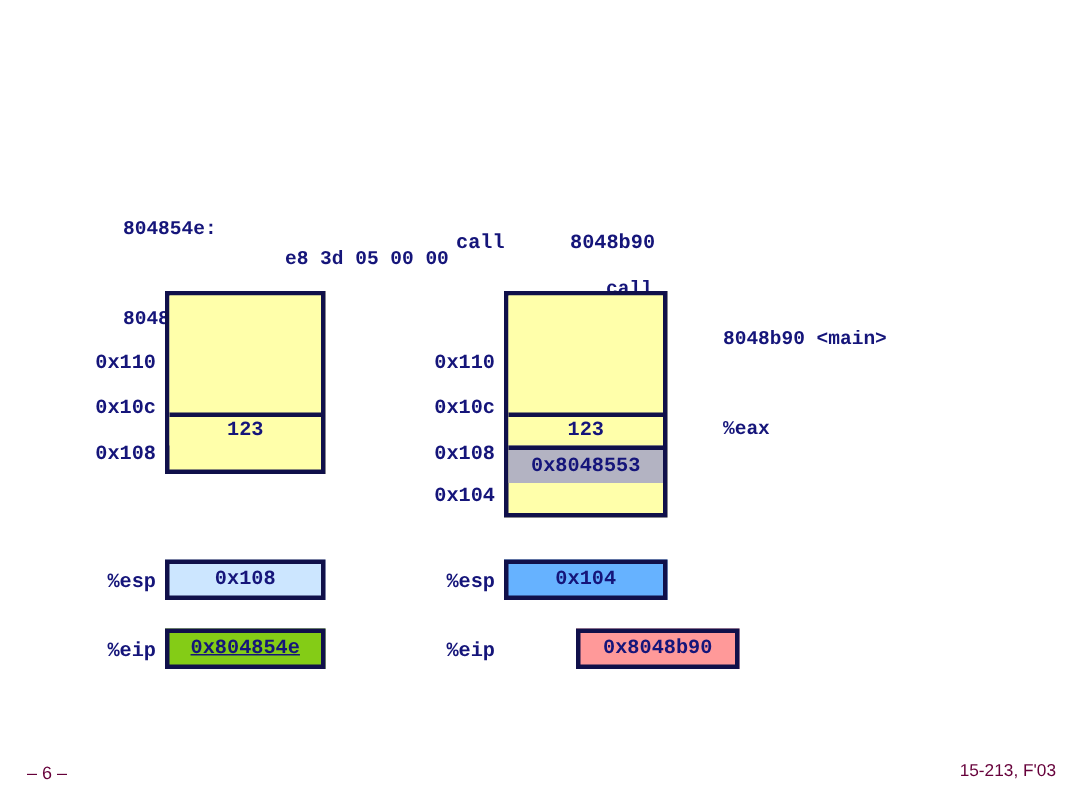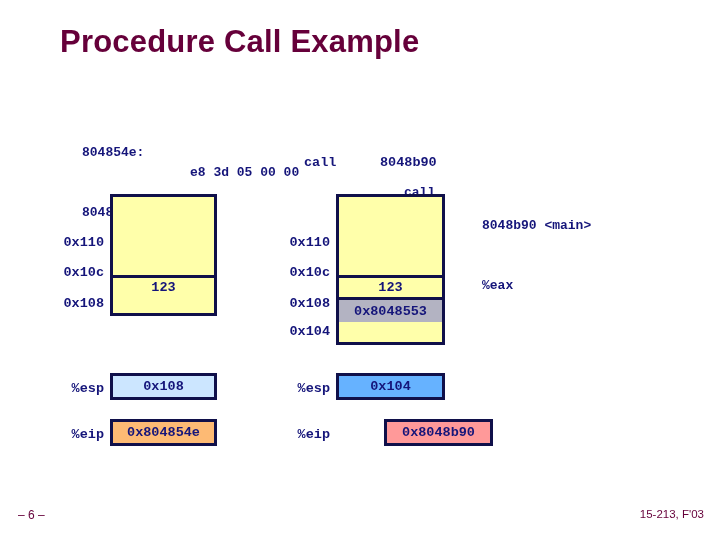--- a/index.html
+++ b/index.html
@@ -116,21 +116,21 @@
     display: flex;
     align-items: center;
     justify-content: center;
     font-family: "Liberation Mono", "DejaVu Sans Mono", monospace;
     font-weight: bold;
     font-size: 13.5px;
     color: #15157a;
     white-space: nowrap;
   }
   .fill-blue-light { background: #cce6ff; }
-  .fill-pink-light { background: #fdba74; }
+  .fill-pink-light { background: #84cc16; text-decoration: underline; }
   .fill-blue       { background: #66b2ff; }
   .fill-pink       { background: #ff9999; margin-left: 48px; }
 
   .footnote {
     position: absolute;
     left: 196px;
     top: 466px;
     font-size: 13.5px;
     white-space: nowrap;
     color: #15157a;
@@ -162,21 +162,20 @@
     color: #66003a;
     font-family: "Liberation Sans", sans-serif;
     white-space: nowrap;
   }
 </style>
 </head>
 <body>
 
 <div class="slide">
 
-  <div class="title">Procedure Call Example</div>
 
   <div class="code-listing mono">
     <div class="code-row">
       <span class="col-addr">804854e:</span>
       <span class="col-bytes">e8 3d 05 00 00</span>
       <span class="col-op">call</span>
       <span class="col-args">8048b90 &lt;main&gt;</span>
     </div>
     <div class="code-row">
       <span class="col-addr">8048553:</span>

